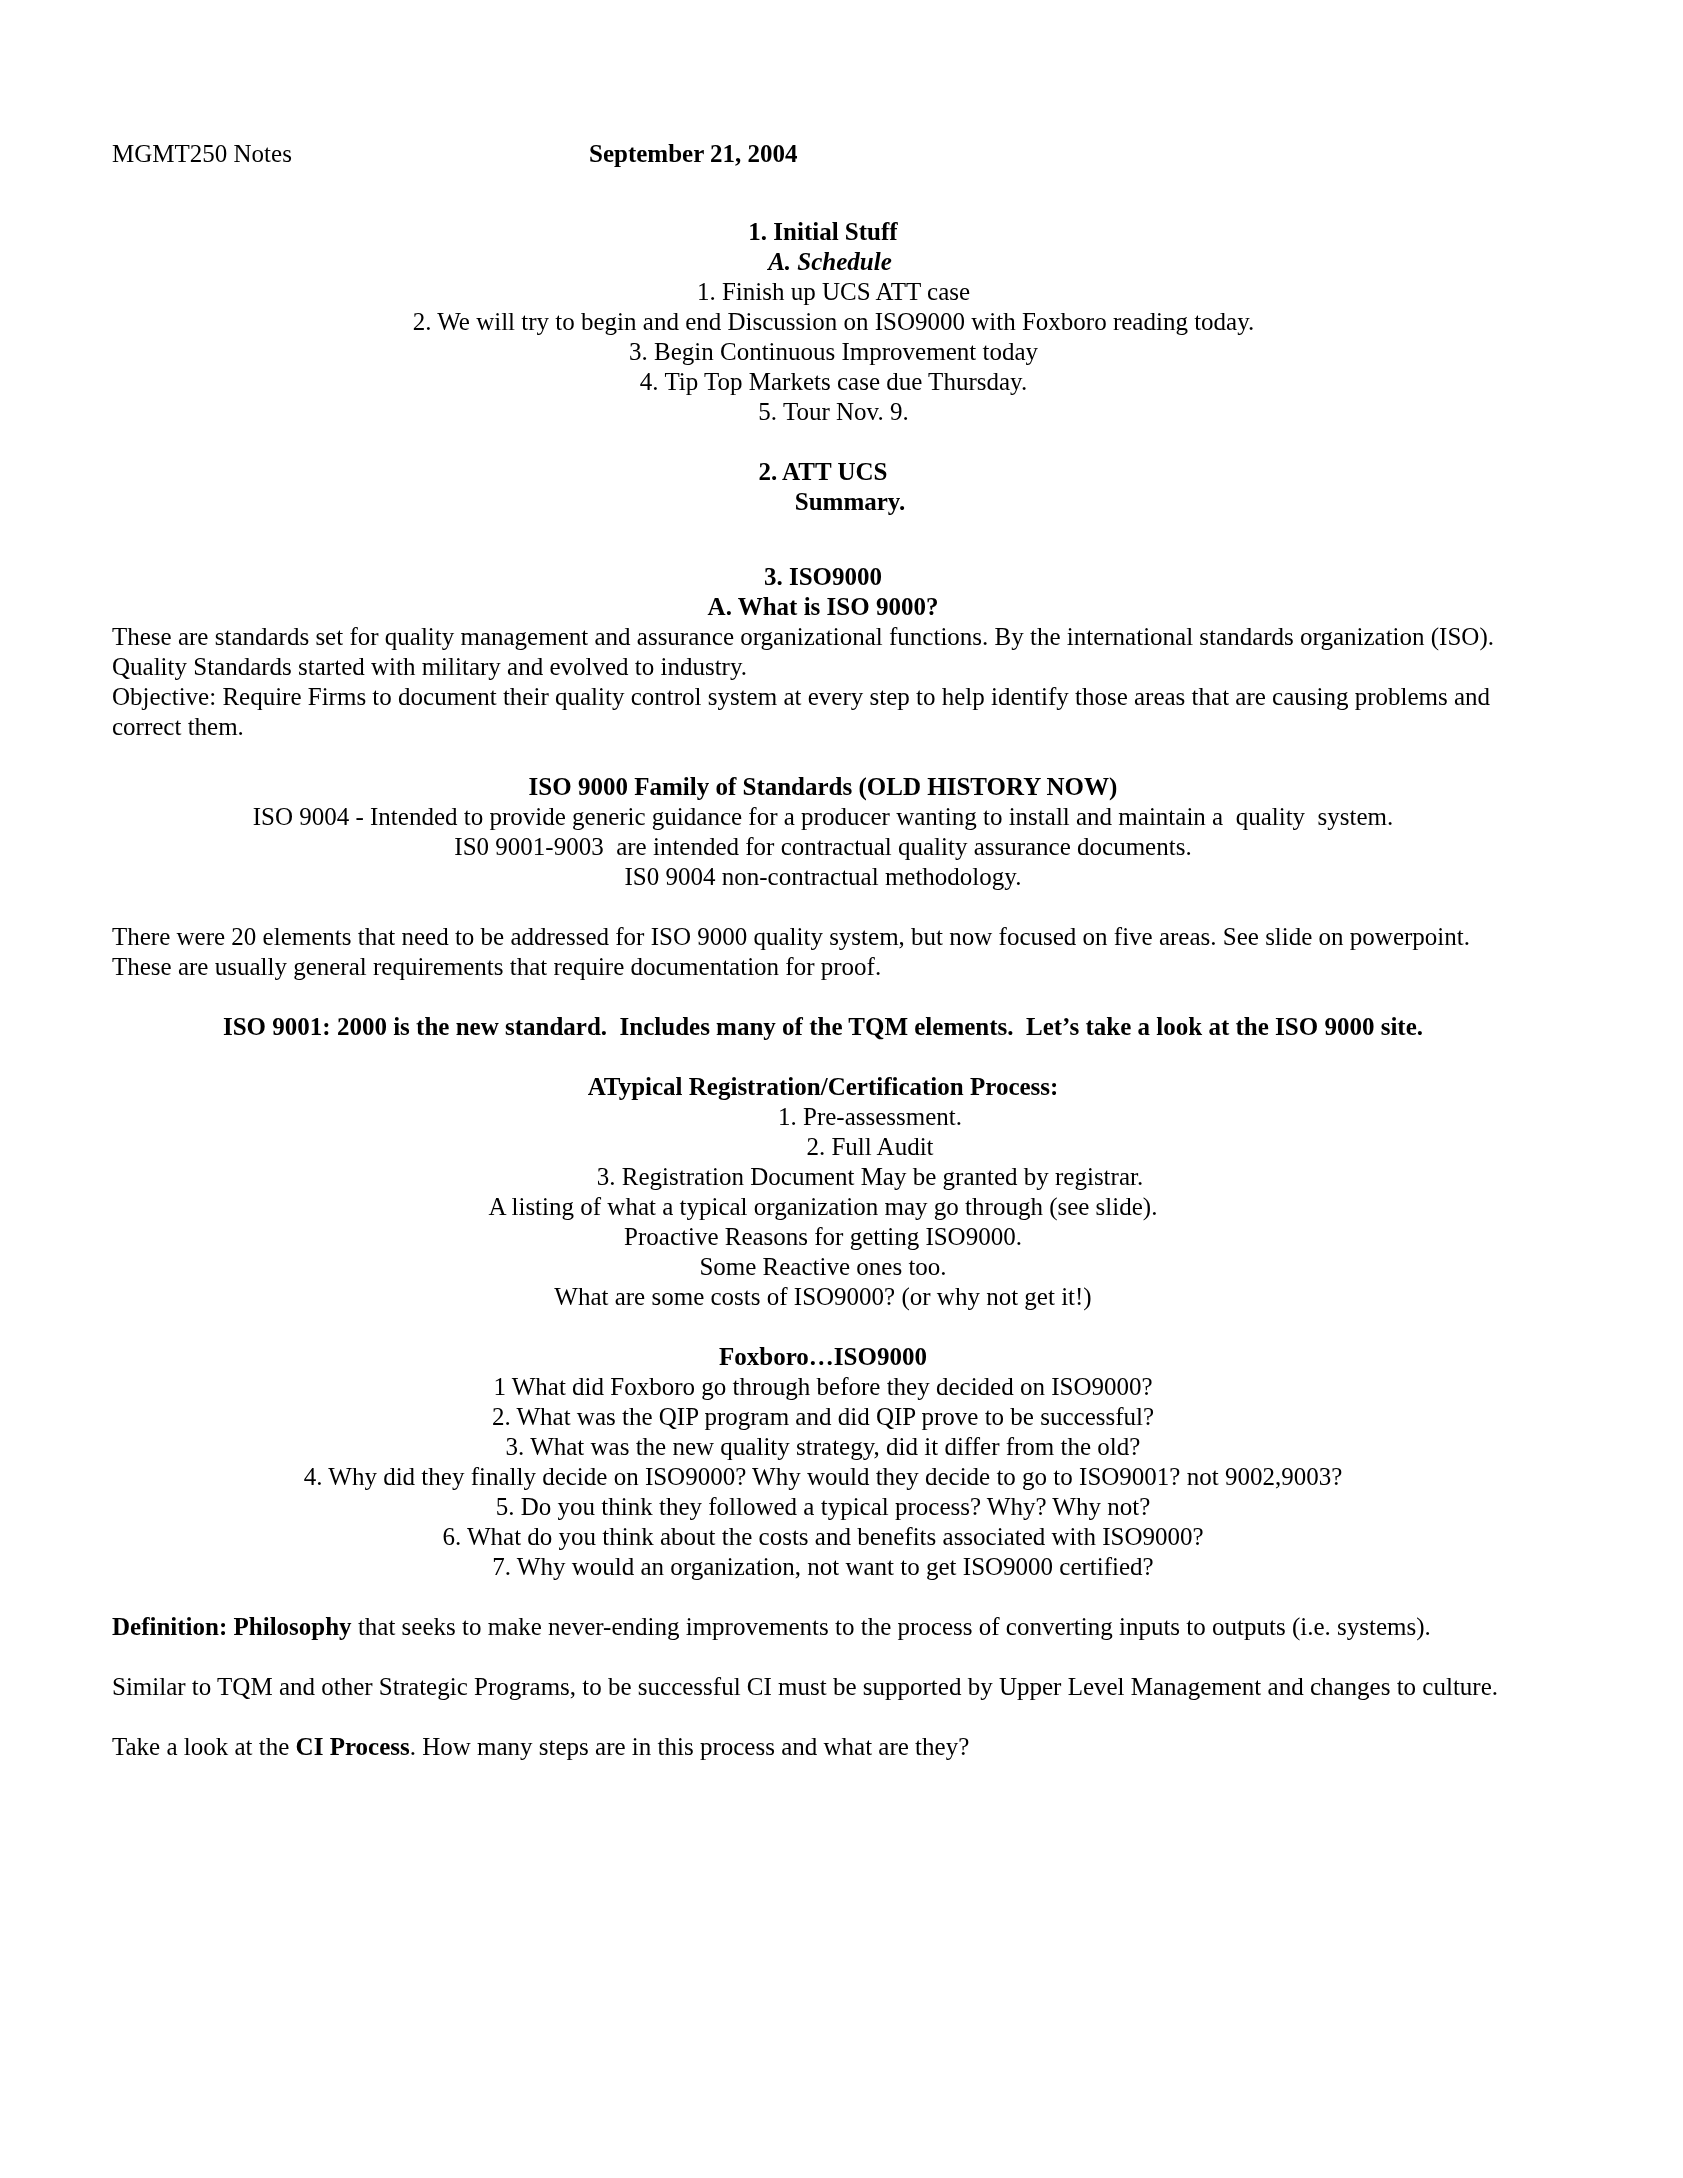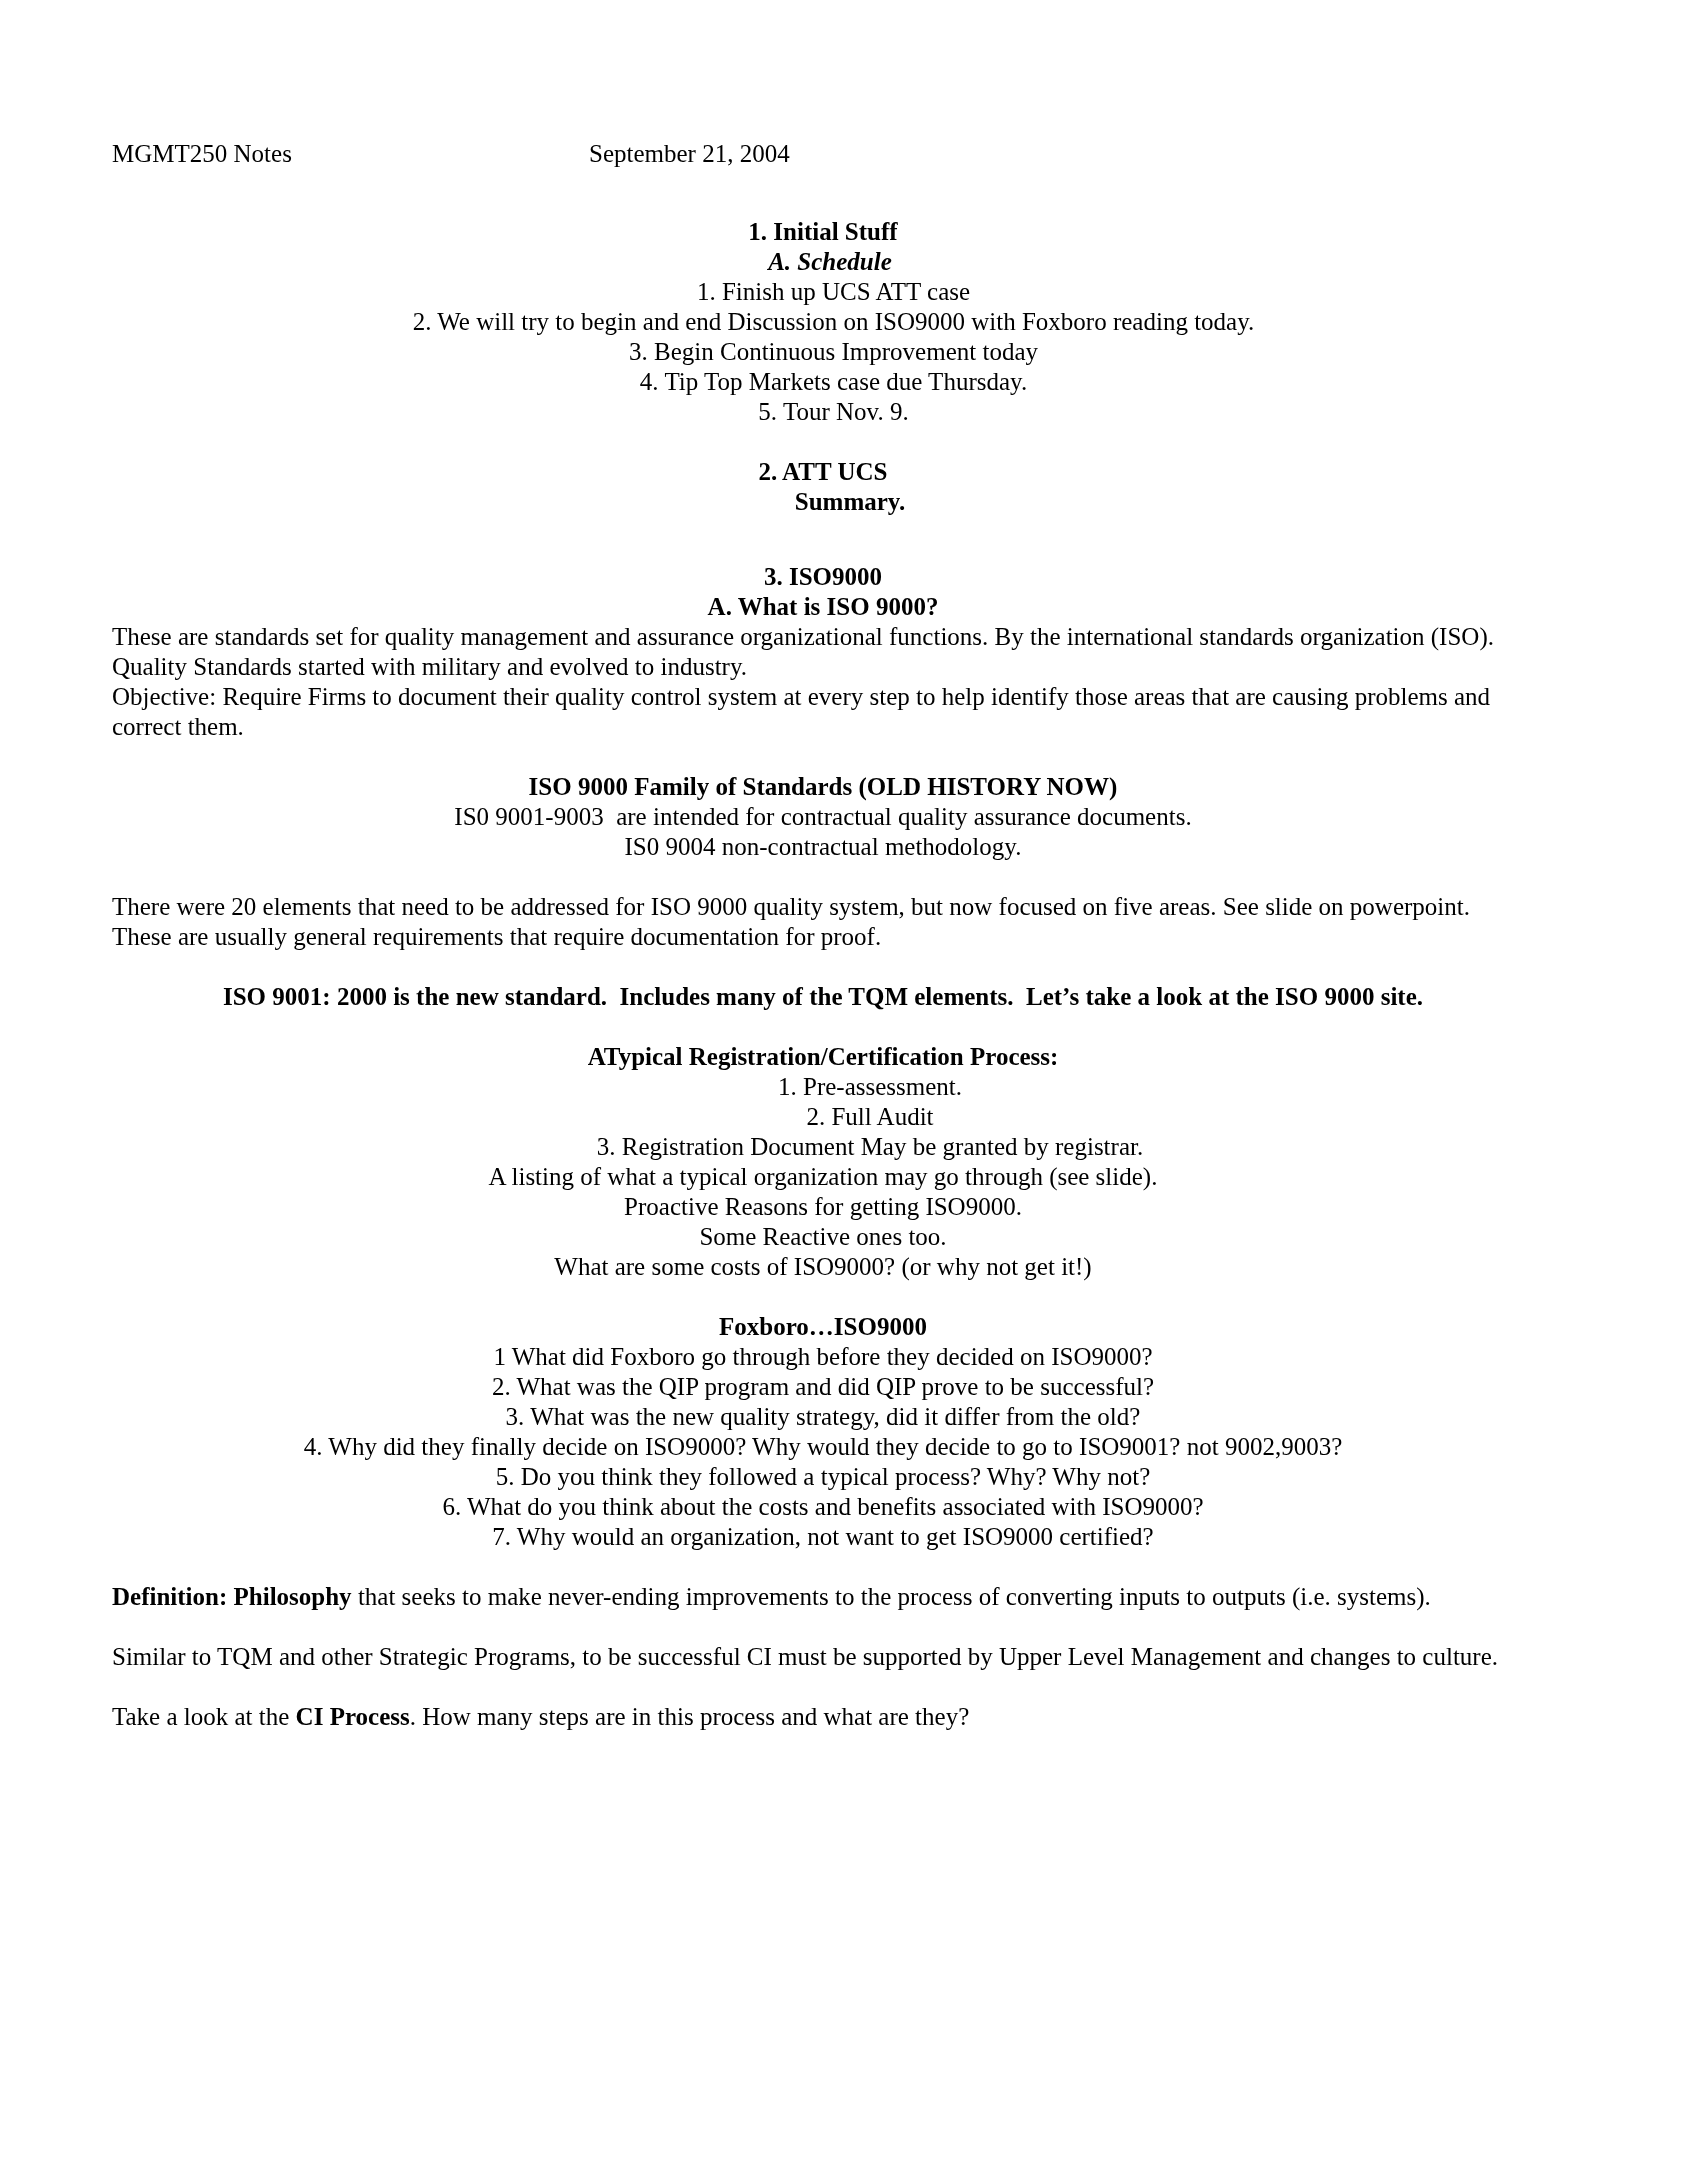--- a/index.html
+++ b/index.html
@@ -32,20 +32,21 @@
     display: flex;
     align-items: flex-end;
     margin-bottom: 48px;
   }
   .header-course {
     width: 477px;
     flex: 0 0 477px;
   }
   .header-date {
     flex: 0 0 auto;
+    font-weight: bold;
   }
   .gap { height: 30px; }
   .gap-sm { height: 15px; }
 
   .b { font-weight: bold; }
 
   .line { margin: 0; white-space: pre-wrap; text-align: center; }
 
   .ind-a  { padding-left: 14px; font-style: italic; }   
   .ind-n  { padding-left: 21px; }   
@@ -86,20 +87,21 @@
 
     <p class="line b">3. ISO9000</p>
     <p class="line b">A. What is ISO 9000?</p>
     <p class="para">These are standards set for quality management and assurance organizational functions. By the international standards organization (ISO).</p>
     <p class="para">Quality Standards started with military and evolved to industry.</p>
     <p class="para">Objective: Require Firms to document their quality control system at every step to help identify those areas that are causing problems and correct them.</p>
 
     <div class="gap"></div>
 
     <p class="line b">ISO 9000 Family of Standards (OLD HISTORY NOW)</p>
+    <p class="line">ISO 9004 - Intended to provide generic guidance for a producer wanting to install and maintain a  quality  system.</p>
     <p class="line">IS0 9001-9003  are intended for contractual quality assurance documents.</p>
     <p class="line">IS0 9004 non-contractual methodology.</p>
 
     <div class="gap"></div>
 
     <p class="para">There were 20 elements that need to be addressed for ISO 9000 quality system, but now focused on five areas.  See slide on powerpoint.  These are usually general requirements that require documentation for proof.</p>
 
     <div class="gap"></div>
 
     <p class="line b">ISO 9001: 2000 is the new standard.  Includes many of the TQM elements.  Let’s take a look at the ISO 9000 site.</p>

